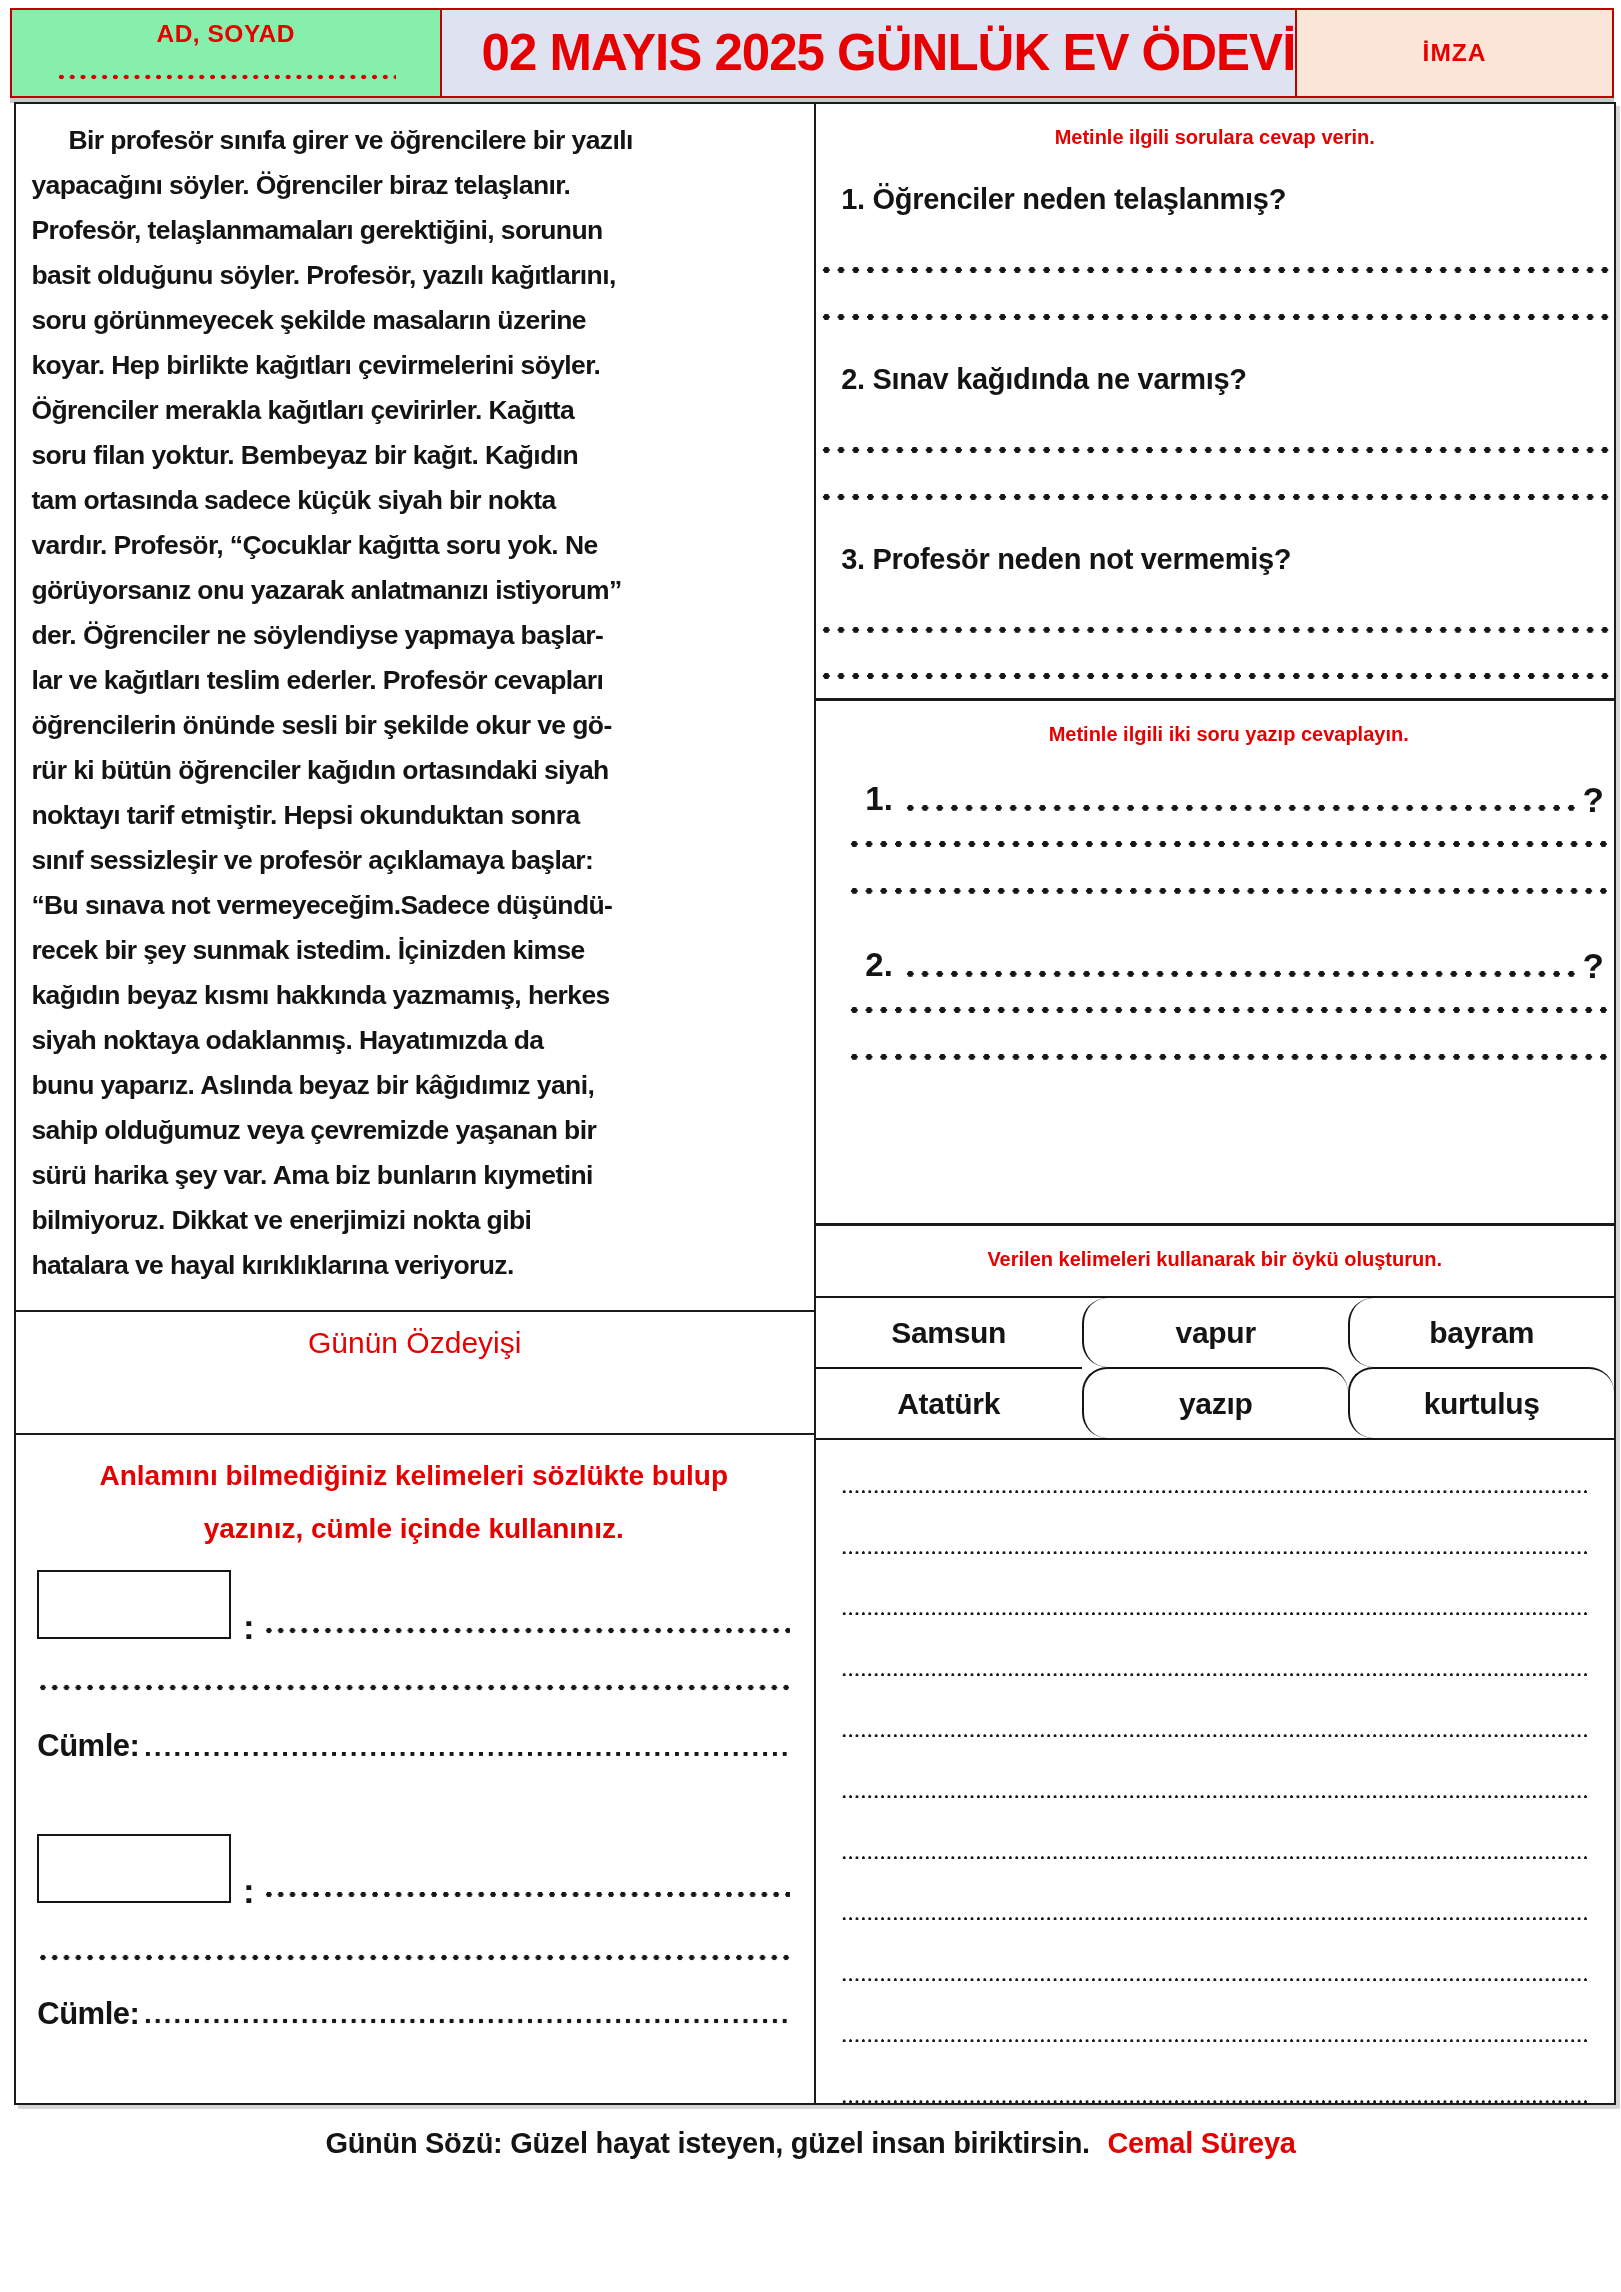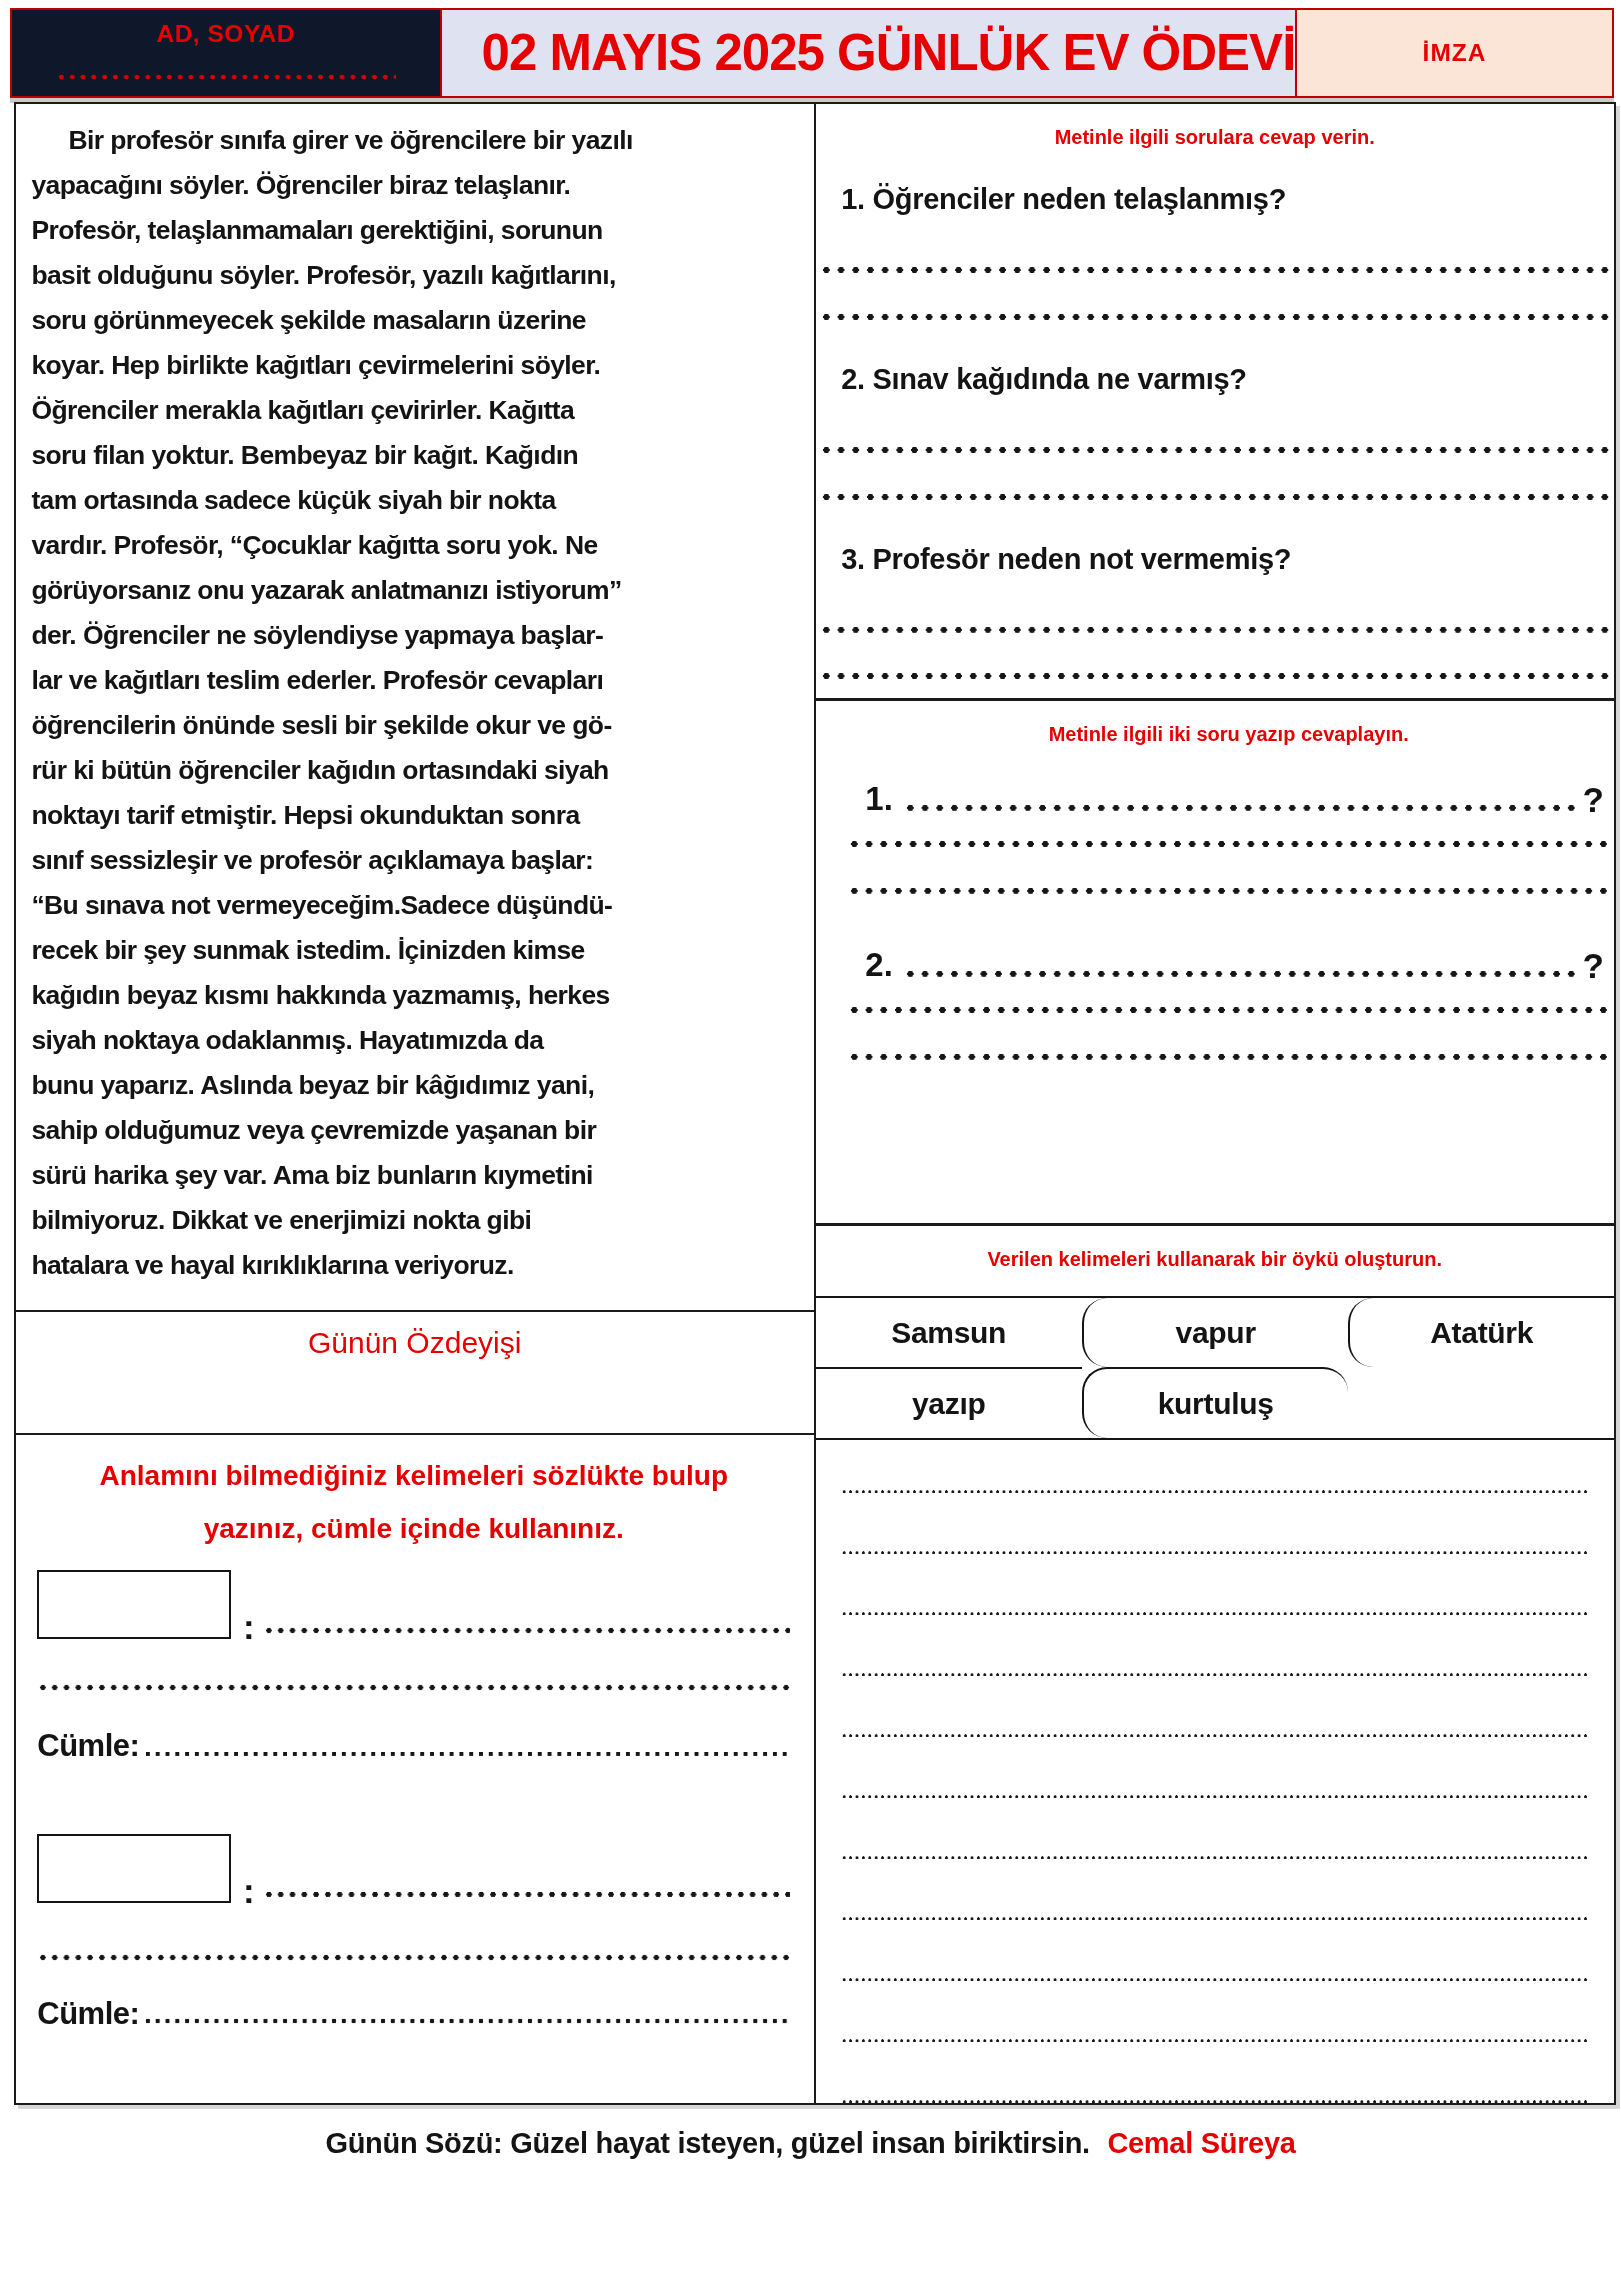--- a/index.html
+++ b/index.html
@@ -8,21 +8,21 @@
     font-family:"Liberation Sans","DejaVu Sans",sans-serif;color:#141414;
     overflow:hidden;
   }
   
   .header{
     position:absolute;left:9.8px;top:7.8px;width:1604px;height:90px;
     display:flex;box-shadow:0 4.9px 0 rgba(150,150,150,.5);
   }
   .hcell{box-sizing:border-box;border:2.9px solid #c00000;position:relative;}
   .hcell + .hcell{border-left:none;}
-  .cell-name{width:476px;background:#0f172a;}
+  .cell-name{width:476px;background:#86efac;}
   .cell-title{flex:1;background:#dee2f1;display:flex;align-items:center;justify-content:center;padding-left:40px;}
   .cell-sign{width:349px;background:#fbe5d6;display:flex;align-items:center;justify-content:center;}
   .name-label{color:#e60000;font-weight:700;font-size:24.5px;text-align:center;margin-top:9.8px;letter-spacing:0.5px;}
   .dots-red{position:absolute;left:44px;right:44px;bottom:15.7px;height:5.9px;
     background-image:radial-gradient(circle,#d40000 2.3px,transparent 2.5px);
     background-size:10.8px 5.9px;background-repeat:repeat-x;background-position:0 50%;}
   .page-title{color:#e60000;font-weight:700;font-size:51px;letter-spacing:-1px;white-space:nowrap;}
   .sign-label{color:#e60000;font-weight:700;font-size:24.5px;letter-spacing:1px;}
   
   .content{
@@ -238,20 +238,21 @@
       </div>
 
       <div class="divider"></div>
 
       <div class="sec-story">
         <div class="red-title">Verilen kelimeleri kullanarak bir öykü oluşturun.</div>
         <div class="words-grid">
 
         <div class="word-cell">Samsun</div>
             <div class="word-cell">vapur</div>
+            <div class="word-cell">bayram</div>
             <div class="word-cell">Atatürk</div>
             <div class="word-cell">yazıp</div>
             <div class="word-cell">kurtuluş</div>
           </div>
         <div class="story-lines">
 
         <div class="line-fine">
               <div></div>
             </div>
             <div class="line-fine">

